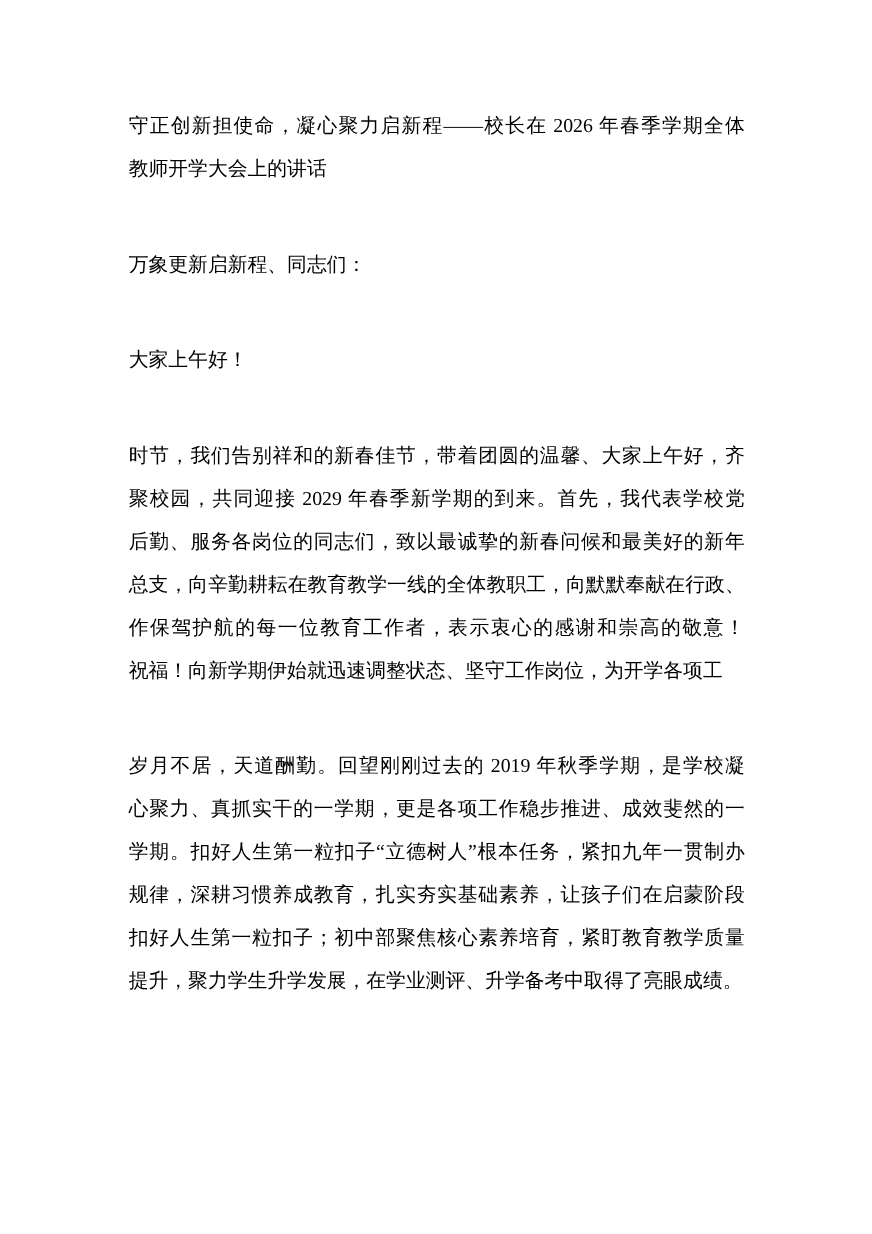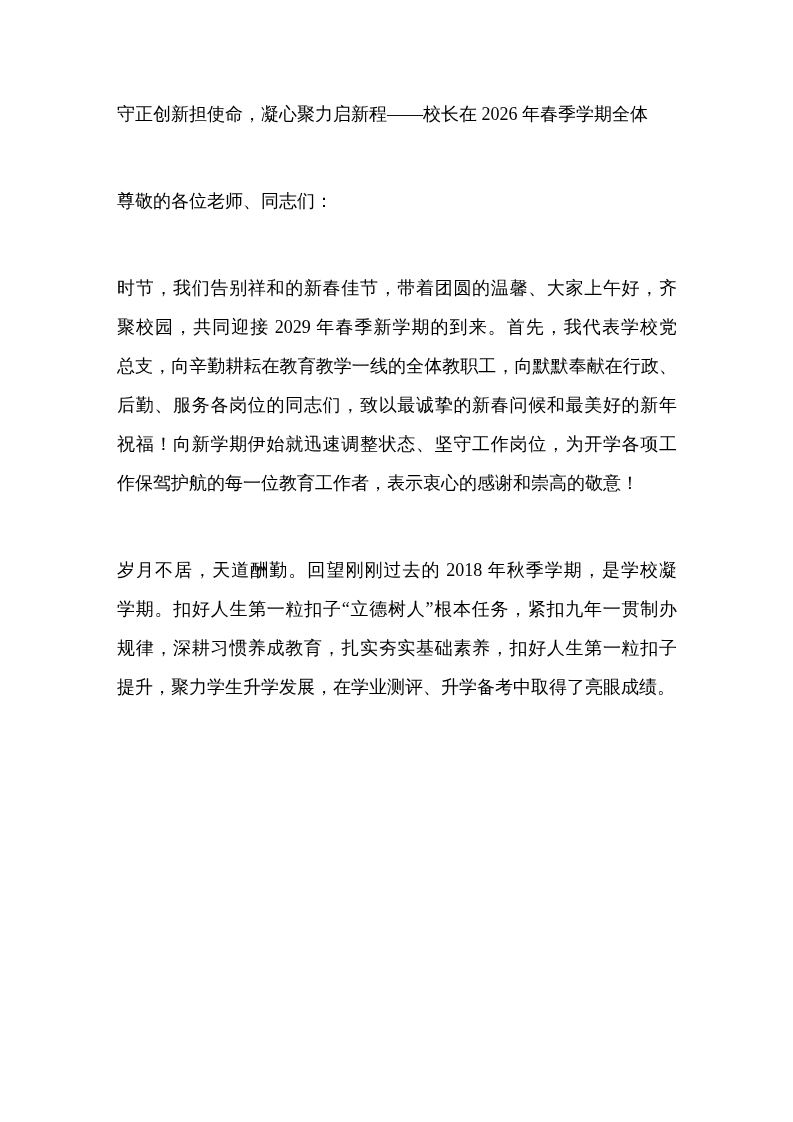--- a/index.html
+++ b/index.html
@@ -35,36 +35,42 @@
     text-align-last: left;
   }
 </style>
 </head>
 <body>
 
 <div class="page">
 
   <div class="block">
     <div class="line">守正创新担使命，凝心聚力启新程——校长在 2026 年春季学期全体</div>
+    <div class="line">教师开学大会上的讲话</div>
   </div>
 
   <div class="block">
-    <div class="line">尊敬的各位老师、同志们：</div>
+    <div class="line">万象更新启新程、同志们：</div>
   </div>
 
+  <div class="block">
+    <div class="line">大家上午好！</div>
+  </div>
 
   <div class="block">
     <div class="line">时节，我们告别祥和的新春佳节，带着团圆的温馨、大家上午好，齐</div>
     <div class="line">聚校园，共同迎接 2029 年春季新学期的到来。首先，我代表学校党</div>
+    <div class="line">后勤、服务各岗位的同志们，致以最诚挚的新春问候和最美好的新年</div>
     <div class="line">总支，向辛勤耕耘在教育教学一线的全体教职工，向默默奉献在行政、</div>
-    <div class="line">后勤、服务各岗位的同志们，致以最诚挚的新春问候和最美好的新年</div>
+    <div class="line">作保驾护航的每一位教育工作者，表示衷心的感谢和崇高的敬意！</div>
     <div class="line">祝福！向新学期伊始就迅速调整状态、坚守工作岗位，为开学各项工</div>
-    <div class="line">作保驾护航的每一位教育工作者，表示衷心的感谢和崇高的敬意！</div>
   </div>
 
   <div class="block">
-    <div class="line">岁月不居，天道酬勤。回望刚刚过去的 2018 年秋季学期，是学校凝</div>
+    <div class="line">岁月不居，天道酬勤。回望刚刚过去的 2019 年秋季学期，是学校凝</div>
+    <div class="line">心聚力、真抓实干的一学期，更是各项工作稳步推进、成效斐然的一</div>
     <div class="line">学期。扣好人生第一粒扣子“立德树人”根本任务，紧扣九年一贯制办</div>
-    <div class="line">规律，深耕习惯养成教育，扎实夯实基础素养，扣好人生第一粒扣子</div>
+    <div class="line">规律，深耕习惯养成教育，扎实夯实基础素养，让孩子们在启蒙阶段</div>
+    <div class="line">扣好人生第一粒扣子；初中部聚焦核心素养培育，紧盯教育教学质量</div>
     <div class="line">提升，聚力学生升学发展，在学业测评、升学备考中取得了亮眼成绩。</div>
   </div>
 
 </div>
 
 </body></html>

